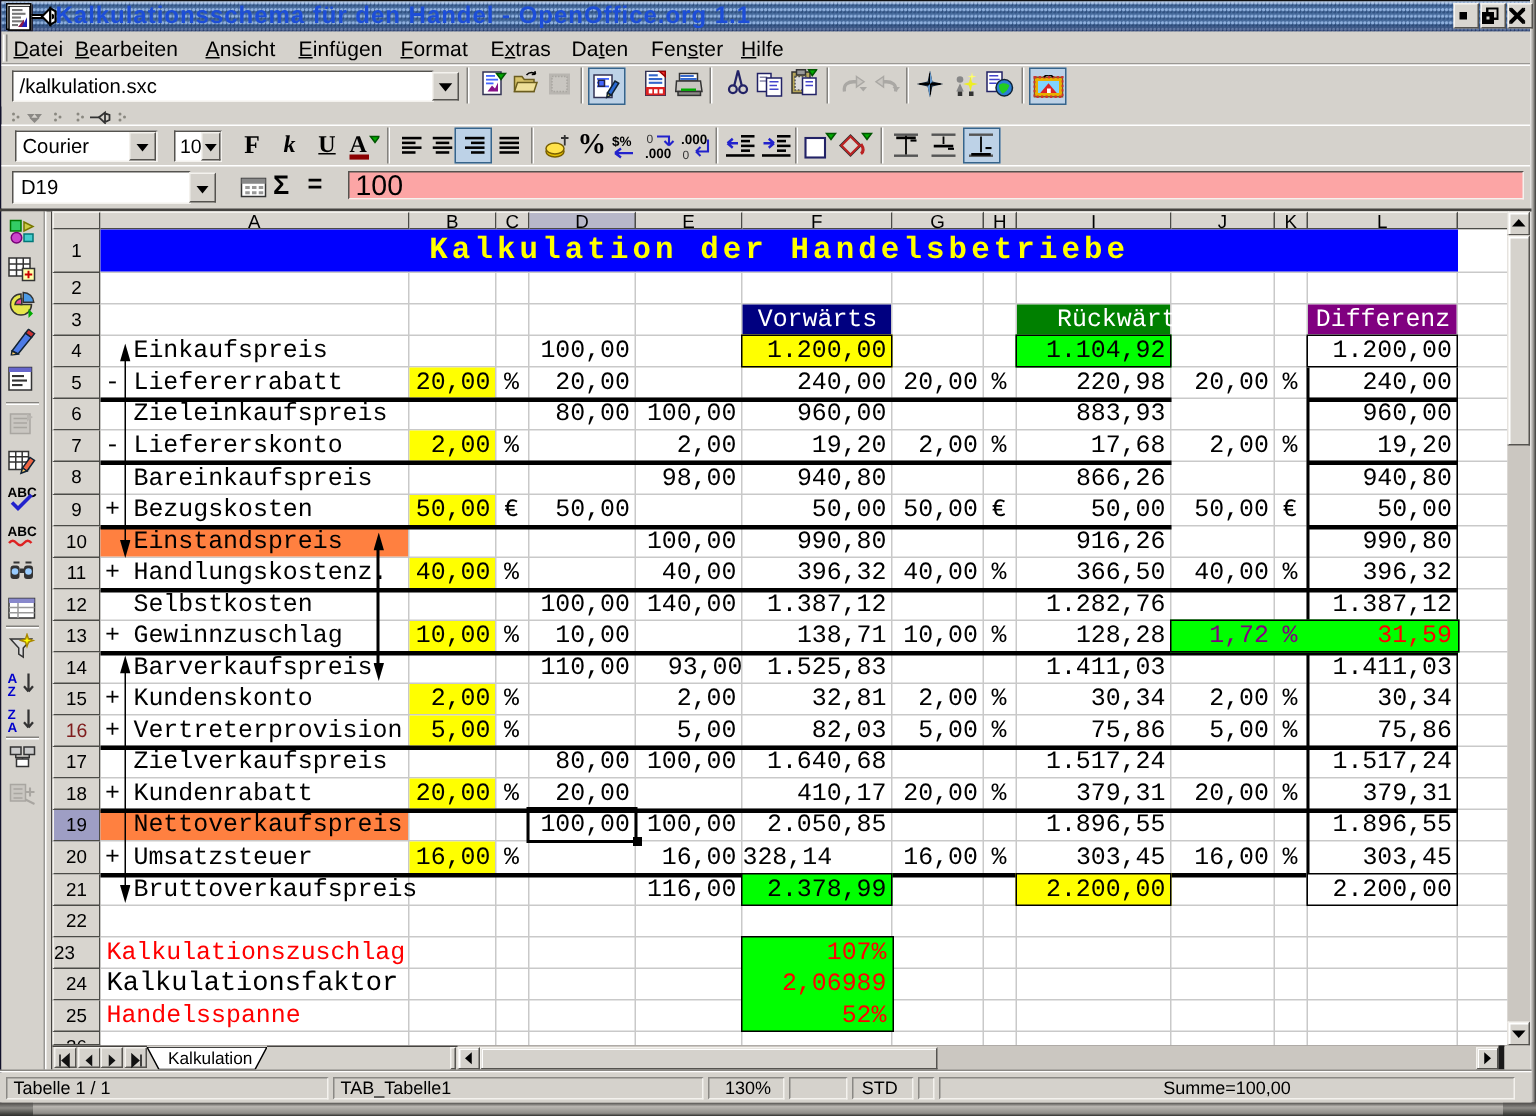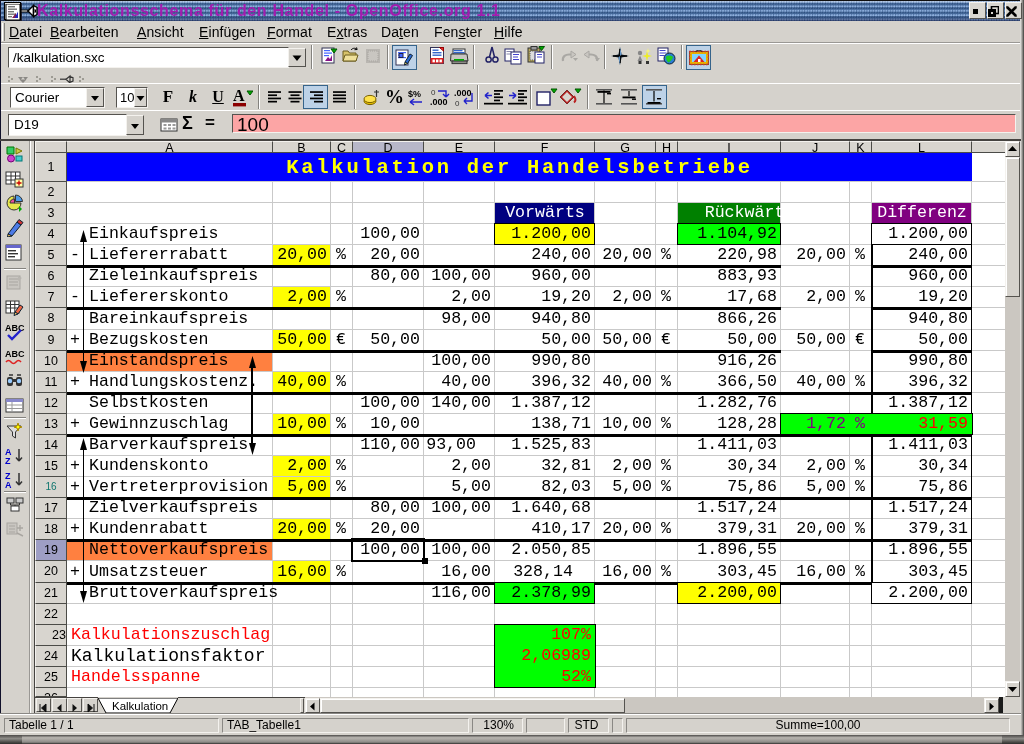--- a/index.html
+++ b/index.html
@@ -23,21 +23,21 @@
       <rect x="3" y="12" width="4" height="1.4" fill="#777"></rect>
       <path d="M7 14 L11 9 L11 14 Z" fill="#8a1a4a"></path>
       <path d="M9.5 14 L13 7.5 L13 14 Z" fill="#2222bb"></path>
     </svg></div>
 <div style="position:absolute;left:21px;top:4px;width:17px;height:14px;"><svg width="17" height="14" viewBox="0 0 17 14">
       <path d="M0 6 H7 V8 H0 Z" fill="#fff" stroke="#000" stroke-width="1.2"></path>
       <path d="M7 7 L12.5 1.5 L12.5 12.5 Z" fill="#fff" stroke="#000" stroke-width="1.4"></path>
       <path d="M12.5 1.5 L16 3.5 L16 10.5 L12.5 12.5 Z" fill="#fff" stroke="#000" stroke-width="1.4"></path>
       <path d="M13.5 5 L15 5.8 L15 8.2 L13.5 9 Z" fill="#000"></path>
     </svg></div>
-<div style="position:absolute;left:37px;top:1px;width:640px;height:20px;color:#a21caf;font-size:16px;font-weight:bold;line-height:20px;font-family:'Liberation Sans',sans-serif;letter-spacing:0.65px">Kalkulationsschema für den Handel - OpenOffice.org 1.1</div>
+<div style="position:absolute;left:37px;top:1px;width:640px;height:20px;color:#1d4ed8;font-size:16px;font-weight:bold;line-height:20px;font-family:'Liberation Sans',sans-serif;letter-spacing:0.65px">Kalkulationsschema für den Handel - OpenOffice.org 1.1</div>
 <div style="position:absolute;left:969px;top:2px;width:17px;height:17px;background:#d9d6d0;border:1px solid;border-color:#f6f4f0 #55534f #55534f #f6f4f0;box-shadow:inset 1px 1px 0 #fffpadding:2px 0 0 2px;"><svg width="11" height="11">
       <rect x="3" y="3" width="5" height="5" fill="#000"></rect>
     </svg></div>
 <div style="position:absolute;left:987px;top:2px;width:17px;height:17px;background:#d9d6d0;border:1px solid;border-color:#f6f4f0 #55534f #55534f #f6f4f0;box-shadow:inset 1px 1px 0 #fffpadding:2px 0 0 2px;"><svg width="11" height="11">
       <rect x="3.5" y="0.5" width="7" height="7" fill="none" stroke="#000" stroke-width="1.6"></rect>
       <rect x="0.5" y="3.5" width="7" height="7" fill="#000" stroke="#000"></rect>
       <rect x="3" y="6" width="2" height="2" fill="#d9d6d0"></rect>
     </svg></div>
 <div style="position:absolute;left:1005px;top:2px;width:17px;height:17px;background:#d9d6d0;border:1px solid;border-color:#f6f4f0 #55534f #55534f #f6f4f0;box-shadow:inset 1px 1px 0 #fffpadding:2px 0 0 2px;"><svg width="11" height="11">
       <path d="M1 1 L10 10 M10 1 L1 10" stroke="#000" stroke-width="2.6"></path>
@@ -450,28 +450,28 @@
 <div style="position:absolute;left:35px;top:266px;width:32px;height:21px;background:#d8d5cf;border-right:1px solid #4b4b47;border-bottom:1px solid #4b4b47;border-left:1px solid #f4f2ee;font-size:12.5px;text-align:center;line-height:20px;color:#000;overflow:hidden">6</div>
 <div style="position:absolute;left:35px;top:287px;width:32px;height:21px;background:#d8d5cf;border-right:1px solid #4b4b47;border-bottom:1px solid #4b4b47;border-left:1px solid #f4f2ee;font-size:12.5px;text-align:center;line-height:20px;color:#000;overflow:hidden">7</div>
 <div style="position:absolute;left:35px;top:308px;width:32px;height:22px;background:#d8d5cf;border-right:1px solid #4b4b47;border-bottom:1px solid #4b4b47;border-left:1px solid #f4f2ee;font-size:12.5px;text-align:center;line-height:21px;color:#000;overflow:hidden">8</div>
 <div style="position:absolute;left:35px;top:330px;width:32px;height:21px;background:#d8d5cf;border-right:1px solid #4b4b47;border-bottom:1px solid #4b4b47;border-left:1px solid #f4f2ee;font-size:12.5px;text-align:center;line-height:20px;color:#000;overflow:hidden">9</div>
 <div style="position:absolute;left:35px;top:351px;width:32px;height:21px;background:#d8d5cf;border-right:1px solid #4b4b47;border-bottom:1px solid #4b4b47;border-left:1px solid #f4f2ee;font-size:12.5px;text-align:center;line-height:20px;color:#000;overflow:hidden">10</div>
 <div style="position:absolute;left:35px;top:372px;width:32px;height:21px;background:#d8d5cf;border-right:1px solid #4b4b47;border-bottom:1px solid #4b4b47;border-left:1px solid #f4f2ee;font-size:12.5px;text-align:center;line-height:20px;color:#000;overflow:hidden">11</div>
 <div style="position:absolute;left:35px;top:393px;width:32px;height:21px;background:#d8d5cf;border-right:1px solid #4b4b47;border-bottom:1px solid #4b4b47;border-left:1px solid #f4f2ee;font-size:12.5px;text-align:center;line-height:20px;color:#000;overflow:hidden">12</div>
 <div style="position:absolute;left:35px;top:414px;width:32px;height:21px;background:#d8d5cf;border-right:1px solid #4b4b47;border-bottom:1px solid #4b4b47;border-left:1px solid #f4f2ee;font-size:12.5px;text-align:center;line-height:20px;color:#000;overflow:hidden">13</div>
 <div style="position:absolute;left:35px;top:435px;width:32px;height:21px;background:#d8d5cf;border-right:1px solid #4b4b47;border-bottom:1px solid #4b4b47;border-left:1px solid #f4f2ee;font-size:12.5px;text-align:center;line-height:20px;color:#000;overflow:hidden">14</div>
 <div style="position:absolute;left:35px;top:456px;width:32px;height:21px;background:#d8d5cf;border-right:1px solid #4b4b47;border-bottom:1px solid #4b4b47;border-left:1px solid #f4f2ee;font-size:12.5px;text-align:center;line-height:20px;color:#000;overflow:hidden">15</div>
-<div style="position:absolute;left:35px;top:477px;width:32px;height:21px;background:#d8d5cf;border-right:1px solid #4b4b47;border-bottom:1px solid #4b4b47;border-left:1px solid #f4f2ee;font-size:10px;text-align:center;line-height:20px;color:#0f766e;overflow:hidden">16</div>
+<div style="position:absolute;left:35px;top:477px;width:32px;height:21px;background:#d8d5cf;border-right:1px solid #4b4b47;border-bottom:1px solid #4b4b47;border-left:1px solid #f4f2ee;font-size:13px;text-align:center;line-height:20px;color:#7f1d1d;overflow:hidden">16</div>
 <div style="position:absolute;left:35px;top:498px;width:32px;height:21px;background:#d8d5cf;border-right:1px solid #4b4b47;border-bottom:1px solid #4b4b47;border-left:1px solid #f4f2ee;font-size:12.5px;text-align:center;line-height:20px;color:#000;overflow:hidden">17</div>
 <div style="position:absolute;left:35px;top:519px;width:32px;height:21px;background:#d8d5cf;border-right:1px solid #4b4b47;border-bottom:1px solid #4b4b47;border-left:1px solid #f4f2ee;font-size:12.5px;text-align:center;line-height:20px;color:#000;overflow:hidden">18</div>
 <div style="position:absolute;left:35px;top:540px;width:32px;height:21px;background:#9e9ec4;border-right:1px solid #4b4b47;border-bottom:1px solid #4b4b47;border-left:1px solid #f4f2ee;font-size:12.5px;text-align:center;line-height:20px;color:#000;overflow:hidden">19</div>
 <div style="position:absolute;left:35px;top:561px;width:32px;height:22px;background:#d8d5cf;border-right:1px solid #4b4b47;border-bottom:1px solid #4b4b47;border-left:1px solid #f4f2ee;font-size:12.5px;text-align:center;line-height:21px;color:#000;overflow:hidden">20</div>
 <div style="position:absolute;left:35px;top:583px;width:32px;height:21px;background:#d8d5cf;border-right:1px solid #4b4b47;border-bottom:1px solid #4b4b47;border-left:1px solid #f4f2ee;font-size:12.5px;text-align:center;line-height:20px;color:#000;overflow:hidden">21</div>
 <div style="position:absolute;left:35px;top:604px;width:32px;height:21px;background:#d8d5cf;border-right:1px solid #4b4b47;border-bottom:1px solid #4b4b47;border-left:1px solid #f4f2ee;font-size:12.5px;text-align:center;line-height:20px;color:#000;overflow:hidden">22</div>
-<div style="position:absolute;left:35px;top:625px;width:32px;height:21px;background:#d8d5cf;border-right:1px solid #4b4b47;border-bottom:1px solid #4b4b47;border-left:1px solid #f4f2ee;font-size:12.5px;text-align:right;line-height:20px;color:#000;overflow:hidden">23</div>
+<div style="position:absolute;left:35px;top:625px;width:32px;height:21px;background:#d8d5cf;border-right:1px solid #4b4b47;border-bottom:1px solid #4b4b47;border-left:1px solid #f4f2ee;font-size:12.5px;text-align:left;line-height:20px;color:#000;overflow:hidden">23</div>
 <div style="position:absolute;left:35px;top:646px;width:32px;height:21px;background:#d8d5cf;border-right:1px solid #4b4b47;border-bottom:1px solid #4b4b47;border-left:1px solid #f4f2ee;font-size:12.5px;text-align:center;line-height:20px;color:#000;overflow:hidden">24</div>
 <div style="position:absolute;left:35px;top:667px;width:32px;height:21px;background:#d8d5cf;border-right:1px solid #4b4b47;border-bottom:1px solid #4b4b47;border-left:1px solid #f4f2ee;font-size:12.5px;text-align:center;line-height:20px;color:#000;overflow:hidden">25</div>
 <div style="position:absolute;left:35px;top:688px;width:32px;height:9px;background:#d8d5cf;border-right:1px solid #4b4b47;border-bottom:1px solid #4b4b47;border-left:1px solid #f4f2ee;font-size:12.5px;text-align:center;line-height:20px;color:#000;overflow:hidden">26</div>
 <div style="position:absolute;left:67px;top:153px;width:938px;height:544px;background:#fff"></div>
 <div style="position:absolute;left:272px;top:153px;width:1px;height:544px;background:#c9c9c9"></div>
 <div style="position:absolute;left:330px;top:153px;width:1px;height:544px;background:#c9c9c9"></div>
 <div style="position:absolute;left:352px;top:153px;width:1px;height:544px;background:#c9c9c9"></div>
 <div style="position:absolute;left:423px;top:153px;width:1px;height:544px;background:#c9c9c9"></div>
 <div style="position:absolute;left:494px;top:153px;width:1px;height:544px;background:#c9c9c9"></div>
 <div style="position:absolute;left:594px;top:153px;width:1px;height:544px;background:#c9c9c9"></div>
@@ -628,21 +628,21 @@
 <div style="position:absolute;left:353px;top:414px;width:71px;height:21px;font-family:'Liberation Mono',monospace;font-size:16.6px;line-height:20px;white-space:pre;color:#000;text-align:right;padding-right:4px;overflow:visible;z-index:5">10,00</div>
 <div style="position:absolute;left:495px;top:414px;width:100px;height:21px;font-family:'Liberation Mono',monospace;font-size:16.6px;line-height:20px;white-space:pre;color:#000;text-align:right;padding-right:4px;overflow:visible;z-index:5">138,71</div>
 <div style="position:absolute;left:595px;top:414px;width:61px;height:21px;font-family:'Liberation Mono',monospace;font-size:16.6px;line-height:20px;white-space:pre;color:#000;text-align:right;padding-right:4px;overflow:visible;z-index:5">10,00</div>
 <div style="position:absolute;left:661px;top:414px;width:16px;height:21px;font-family:'Liberation Mono',monospace;font-size:16.6px;line-height:20px;z-index:5;">%</div>
 <div style="position:absolute;left:678px;top:414px;width:103px;height:21px;font-family:'Liberation Mono',monospace;font-size:16.6px;line-height:20px;white-space:pre;color:#000;text-align:right;padding-right:4px;overflow:visible;z-index:5">128,28</div>
 <div style="position:absolute;left:781px;top:414px;width:69px;height:21px;font-family:'Liberation Mono',monospace;font-size:16.6px;line-height:20px;white-space:pre;color:#800080;text-align:right;padding-right:4px;overflow:visible;z-index:5">1,72</div>
 <div style="position:absolute;left:855px;top:414px;width:16px;height:21px;font-family:'Liberation Mono',monospace;font-size:16.6px;line-height:20px;z-index:5;color:#800080;">%</div>
 <div style="position:absolute;left:872px;top:414px;width:100px;height:21px;font-family:'Liberation Mono',monospace;font-size:16.6px;line-height:20px;white-space:pre;color:#ff0000;text-align:right;padding-right:4px;overflow:visible;z-index:5">31,59</div>
 <div style="position:absolute;left:67px;top:435px;width:206px;height:21px;font-family:'Liberation Mono',monospace;font-size:16.6px;line-height:20px;white-space:pre;color:#000;text-align:left;padding-left:22px;overflow:visible;z-index:5">Barverkaufspreis</div>
 <div style="position:absolute;left:353px;top:435px;width:71px;height:21px;font-family:'Liberation Mono',monospace;font-size:16.6px;line-height:20px;white-space:pre;color:#000;text-align:right;padding-right:4px;overflow:visible;z-index:5">110,00</div>
-<div style="position:absolute;left:424px;top:435px;width:71px;height:21px;font-family:'Liberation Mono',monospace;font-size:16.6px;line-height:20px;white-space:pre;color:#000;text-align:right;padding-right:19px;overflow:visible;z-index:5">93,00</div>
+<div style="position:absolute;left:424px;top:435px;width:71px;height:21px;font-family:'Liberation Mono',monospace;font-size:16.6px;line-height:20px;white-space:pre;color:#000;text-align:right;padding-right:0;overflow:visible;z-index:5">93,00</div>
 <div style="position:absolute;left:495px;top:435px;width:100px;height:21px;font-family:'Liberation Mono',monospace;font-size:16.6px;line-height:20px;white-space:pre;color:#000;text-align:right;padding-right:4px;overflow:visible;z-index:5">1.525,83</div>
 <div style="position:absolute;left:678px;top:435px;width:103px;height:21px;font-family:'Liberation Mono',monospace;font-size:16.6px;line-height:20px;white-space:pre;color:#000;text-align:right;padding-right:4px;overflow:visible;z-index:5">1.411,03</div>
 <div style="position:absolute;left:872px;top:435px;width:100px;height:21px;font-family:'Liberation Mono',monospace;font-size:16.6px;line-height:20px;white-space:pre;color:#000;text-align:right;padding-right:4px;overflow:visible;z-index:5">1.411,03</div>
 <div style="position:absolute;left:67px;top:456px;width:206px;height:21px;font-family:'Liberation Mono',monospace;font-size:16.6px;line-height:20px;white-space:pre;color:#000;text-align:left;padding-left:22px;overflow:visible;z-index:5">Kundenskonto</div>
 <div style="position:absolute;left:68px;top:456px;width:14px;height:21px;font-family:'Liberation Mono',monospace;font-size:16.6px;line-height:20px;text-align:center;z-index:5">+</div>
 <div style="position:absolute;left:273px;top:456px;width:58px;height:21px;font-family:'Liberation Mono',monospace;font-size:16.6px;line-height:20px;white-space:pre;color:#000;text-align:right;padding-right:4px;overflow:visible;z-index:5">2,00</div>
 <div style="position:absolute;left:336px;top:456px;width:16px;height:21px;font-family:'Liberation Mono',monospace;font-size:16.6px;line-height:20px;z-index:5">%</div>
 <div style="position:absolute;left:424px;top:456px;width:71px;height:21px;font-family:'Liberation Mono',monospace;font-size:16.6px;line-height:20px;white-space:pre;color:#000;text-align:right;padding-right:4px;overflow:visible;z-index:5">2,00</div>
 <div style="position:absolute;left:495px;top:456px;width:100px;height:21px;font-family:'Liberation Mono',monospace;font-size:16.6px;line-height:20px;white-space:pre;color:#000;text-align:right;padding-right:4px;overflow:visible;z-index:5">32,81</div>
 <div style="position:absolute;left:595px;top:456px;width:61px;height:21px;font-family:'Liberation Mono',monospace;font-size:16.6px;line-height:20px;white-space:pre;color:#000;text-align:right;padding-right:4px;overflow:visible;z-index:5">2,00</div>
@@ -685,21 +685,21 @@
 <div style="position:absolute;left:353px;top:540px;width:71px;height:21px;font-family:'Liberation Mono',monospace;font-size:16.6px;line-height:20px;white-space:pre;color:#000;text-align:right;padding-right:4px;overflow:visible;z-index:5">100,00</div>
 <div style="position:absolute;left:424px;top:540px;width:71px;height:21px;font-family:'Liberation Mono',monospace;font-size:16.6px;line-height:20px;white-space:pre;color:#000;text-align:right;padding-right:4px;overflow:visible;z-index:5">100,00</div>
 <div style="position:absolute;left:495px;top:540px;width:100px;height:21px;font-family:'Liberation Mono',monospace;font-size:16.6px;line-height:20px;white-space:pre;color:#000;text-align:right;padding-right:4px;overflow:visible;z-index:5">2.050,85</div>
 <div style="position:absolute;left:678px;top:540px;width:103px;height:21px;font-family:'Liberation Mono',monospace;font-size:16.6px;line-height:20px;white-space:pre;color:#000;text-align:right;padding-right:4px;overflow:visible;z-index:5">1.896,55</div>
 <div style="position:absolute;left:872px;top:540px;width:100px;height:21px;font-family:'Liberation Mono',monospace;font-size:16.6px;line-height:20px;white-space:pre;color:#000;text-align:right;padding-right:4px;overflow:visible;z-index:5">1.896,55</div>
 <div style="position:absolute;left:67px;top:561px;width:206px;height:22px;font-family:'Liberation Mono',monospace;font-size:16.6px;line-height:21px;white-space:pre;color:#000;text-align:left;padding-left:22px;overflow:visible;z-index:5">Umsatzsteuer</div>
 <div style="position:absolute;left:68px;top:561px;width:14px;height:22px;font-family:'Liberation Mono',monospace;font-size:16.6px;line-height:21px;text-align:center;z-index:5">+</div>
 <div style="position:absolute;left:273px;top:561px;width:58px;height:22px;font-family:'Liberation Mono',monospace;font-size:16.6px;line-height:21px;white-space:pre;color:#000;text-align:right;padding-right:4px;overflow:visible;z-index:5">16,00</div>
 <div style="position:absolute;left:336px;top:561px;width:16px;height:22px;font-family:'Liberation Mono',monospace;font-size:16.6px;line-height:21px;z-index:5">%</div>
 <div style="position:absolute;left:424px;top:561px;width:71px;height:22px;font-family:'Liberation Mono',monospace;font-size:16.6px;line-height:21px;white-space:pre;color:#000;text-align:right;padding-right:4px;overflow:visible;z-index:5">16,00</div>
-<div style="position:absolute;left:495px;top:561px;width:100px;height:22px;font-family:'Liberation Mono',monospace;font-size:16.6px;line-height:21px;white-space:pre;color:#000;text-align:center;padding-right:4px;overflow:visible;z-index:5">328,14</div>
+<div style="position:absolute;left:495px;top:561px;width:100px;height:22px;font-family:'Liberation Mono',monospace;font-size:16.6px;line-height:21px;white-space:pre;color:#000;text-align:left;padding-right:4px;overflow:visible;z-index:5">328,14</div>
 <div style="position:absolute;left:595px;top:561px;width:61px;height:22px;font-family:'Liberation Mono',monospace;font-size:16.6px;line-height:21px;white-space:pre;color:#000;text-align:right;padding-right:4px;overflow:visible;z-index:5">16,00</div>
 <div style="position:absolute;left:661px;top:561px;width:16px;height:22px;font-family:'Liberation Mono',monospace;font-size:16.6px;line-height:21px;z-index:5;">%</div>
 <div style="position:absolute;left:678px;top:561px;width:103px;height:22px;font-family:'Liberation Mono',monospace;font-size:16.6px;line-height:21px;white-space:pre;color:#000;text-align:right;padding-right:4px;overflow:visible;z-index:5">303,45</div>
 <div style="position:absolute;left:781px;top:561px;width:69px;height:22px;font-family:'Liberation Mono',monospace;font-size:16.6px;line-height:21px;white-space:pre;color:#000;text-align:right;padding-right:4px;overflow:visible;z-index:5">16,00</div>
 <div style="position:absolute;left:855px;top:561px;width:16px;height:22px;font-family:'Liberation Mono',monospace;font-size:16.6px;line-height:21px;z-index:5;">%</div>
 <div style="position:absolute;left:872px;top:561px;width:100px;height:22px;font-family:'Liberation Mono',monospace;font-size:16.6px;line-height:21px;white-space:pre;color:#000;text-align:right;padding-right:4px;overflow:visible;z-index:5">303,45</div>
 <div style="position:absolute;left:67px;top:583px;width:206px;height:21px;font-family:'Liberation Mono',monospace;font-size:16.6px;line-height:20px;white-space:pre;color:#000;text-align:left;padding-left:22px;overflow:visible;z-index:5">Bruttoverkaufspreis</div>
 <div style="position:absolute;left:424px;top:583px;width:71px;height:21px;font-family:'Liberation Mono',monospace;font-size:16.6px;line-height:20px;white-space:pre;color:#000;text-align:right;padding-right:4px;overflow:visible;z-index:5">116,00</div>
 <div style="position:absolute;left:495px;top:583px;width:100px;height:21px;font-family:'Liberation Mono',monospace;font-size:16.6px;line-height:20px;white-space:pre;color:#000;text-align:right;padding-right:4px;overflow:visible;z-index:5">2.378,99</div>
 <div style="position:absolute;left:678px;top:583px;width:103px;height:21px;font-family:'Liberation Mono',monospace;font-size:16.6px;line-height:20px;white-space:pre;color:#000;text-align:right;padding-right:4px;overflow:visible;z-index:5">2.200,00</div>

